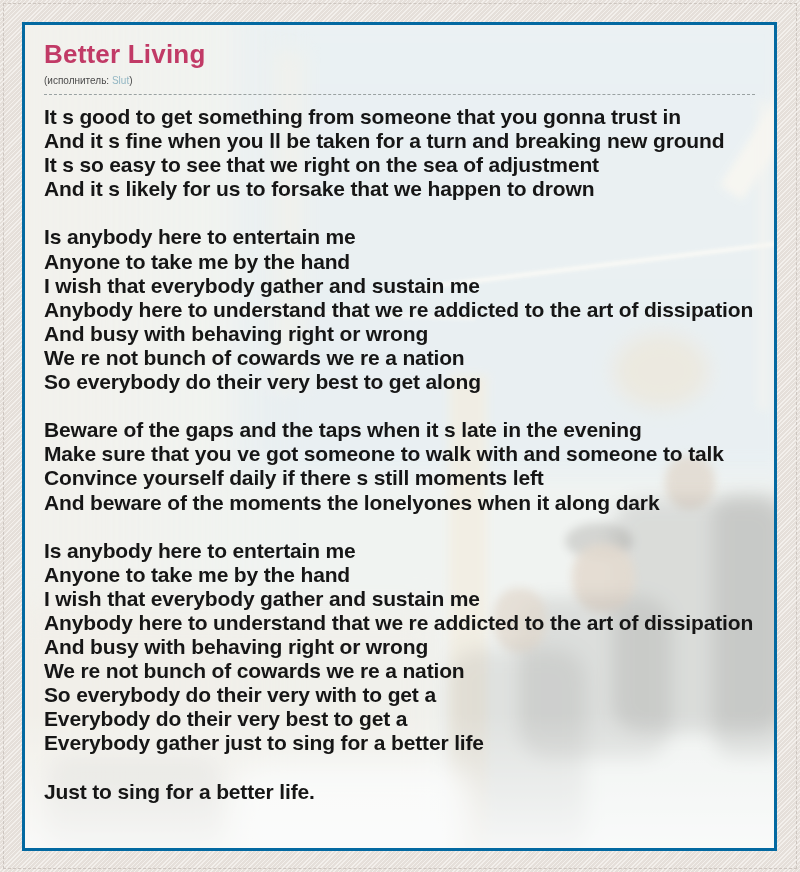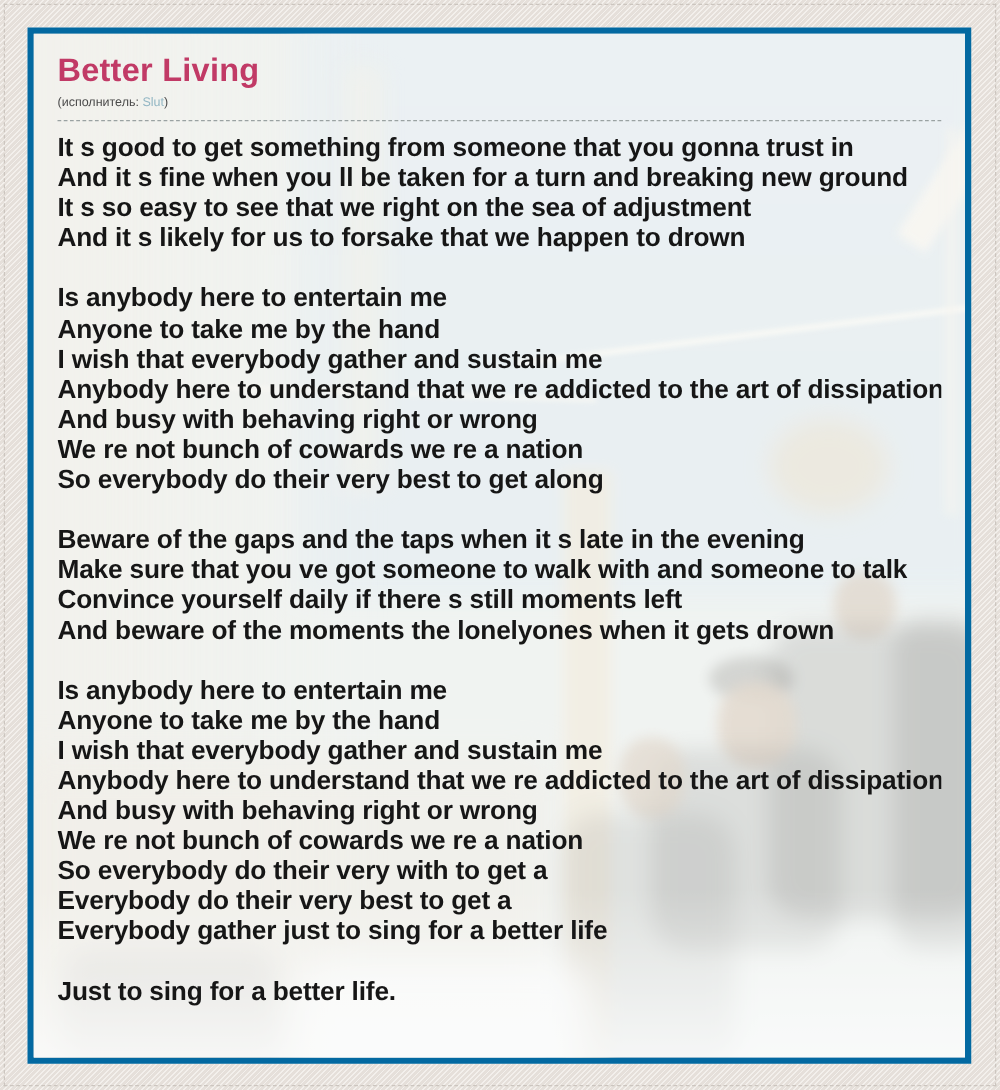--- a/index.html
+++ b/index.html
@@ -16,21 +16,21 @@
   .stitch {
     position: absolute; inset: 3px;
     border: 1px dashed #ccc5bf;
     pointer-events: none;
     z-index: 5;
   }
   .card {
     position: absolute; left: 22px; top: 22px;
     width: 755px; height: 829px;
     background: #eff2ef;
-    border: 5px solid #0369a1;
+    border: 3px solid #0369a1;
     overflow: hidden;
   }
   
   .photo { position: absolute; inset: 0; z-index: 0; }
   .photo div { position: absolute; }
   .sky        { left: 28%; right: -20px; top: -20px; height: 470px;
                 background: linear-gradient(180deg, #e6eef2, #e2ecf1);
                 filter: blur(12px); opacity: .9; }
   .warm-left  { left: -20px; top: -20px; width: 40%; height: 110%;
                 background: linear-gradient(90deg, #f2eee5, rgba(242,238,229,0));
@@ -149,21 +149,21 @@
         <div class="line">Anyone to take me by the hand</div>
         <div class="line">I wish that everybody gather and sustain me</div>
         <div class="line">Anybody here to understand that we re addicted to the art of dissipation</div>
         <div class="line">And busy with behaving right or wrong</div>
         <div class="line">We re not bunch of cowards we re a nation</div>
         <div class="line">So everybody do their very best to get along</div>
         <div class="line"></div>
         <div class="line">Beware of the gaps and the taps when it s late in the evening</div>
         <div class="line">Make sure that you ve got someone to walk with and someone to talk</div>
         <div class="line">Convince yourself daily if there s still moments left</div>
-        <div class="line">And beware of the moments the lonelyones when it gets drown</div>
+        <div class="line">And beware of the moments the lonelyones when it along dark</div>
         <div class="line"></div>
         <div class="line">Is anybody here to entertain me</div>
         <div class="line">Anyone to take me by the hand</div>
         <div class="line">I wish that everybody gather and sustain me</div>
         <div class="line">Anybody here to understand that we re addicted to the art of dissipation</div>
         <div class="line">And busy with behaving right or wrong</div>
         <div class="line">We re not bunch of cowards we re a nation</div>
         <div class="line">So everybody do their very with to get a</div>
         <div class="line">Everybody do their very best to get a</div>
         <div class="line">Everybody gather just to sing for a better life</div>

